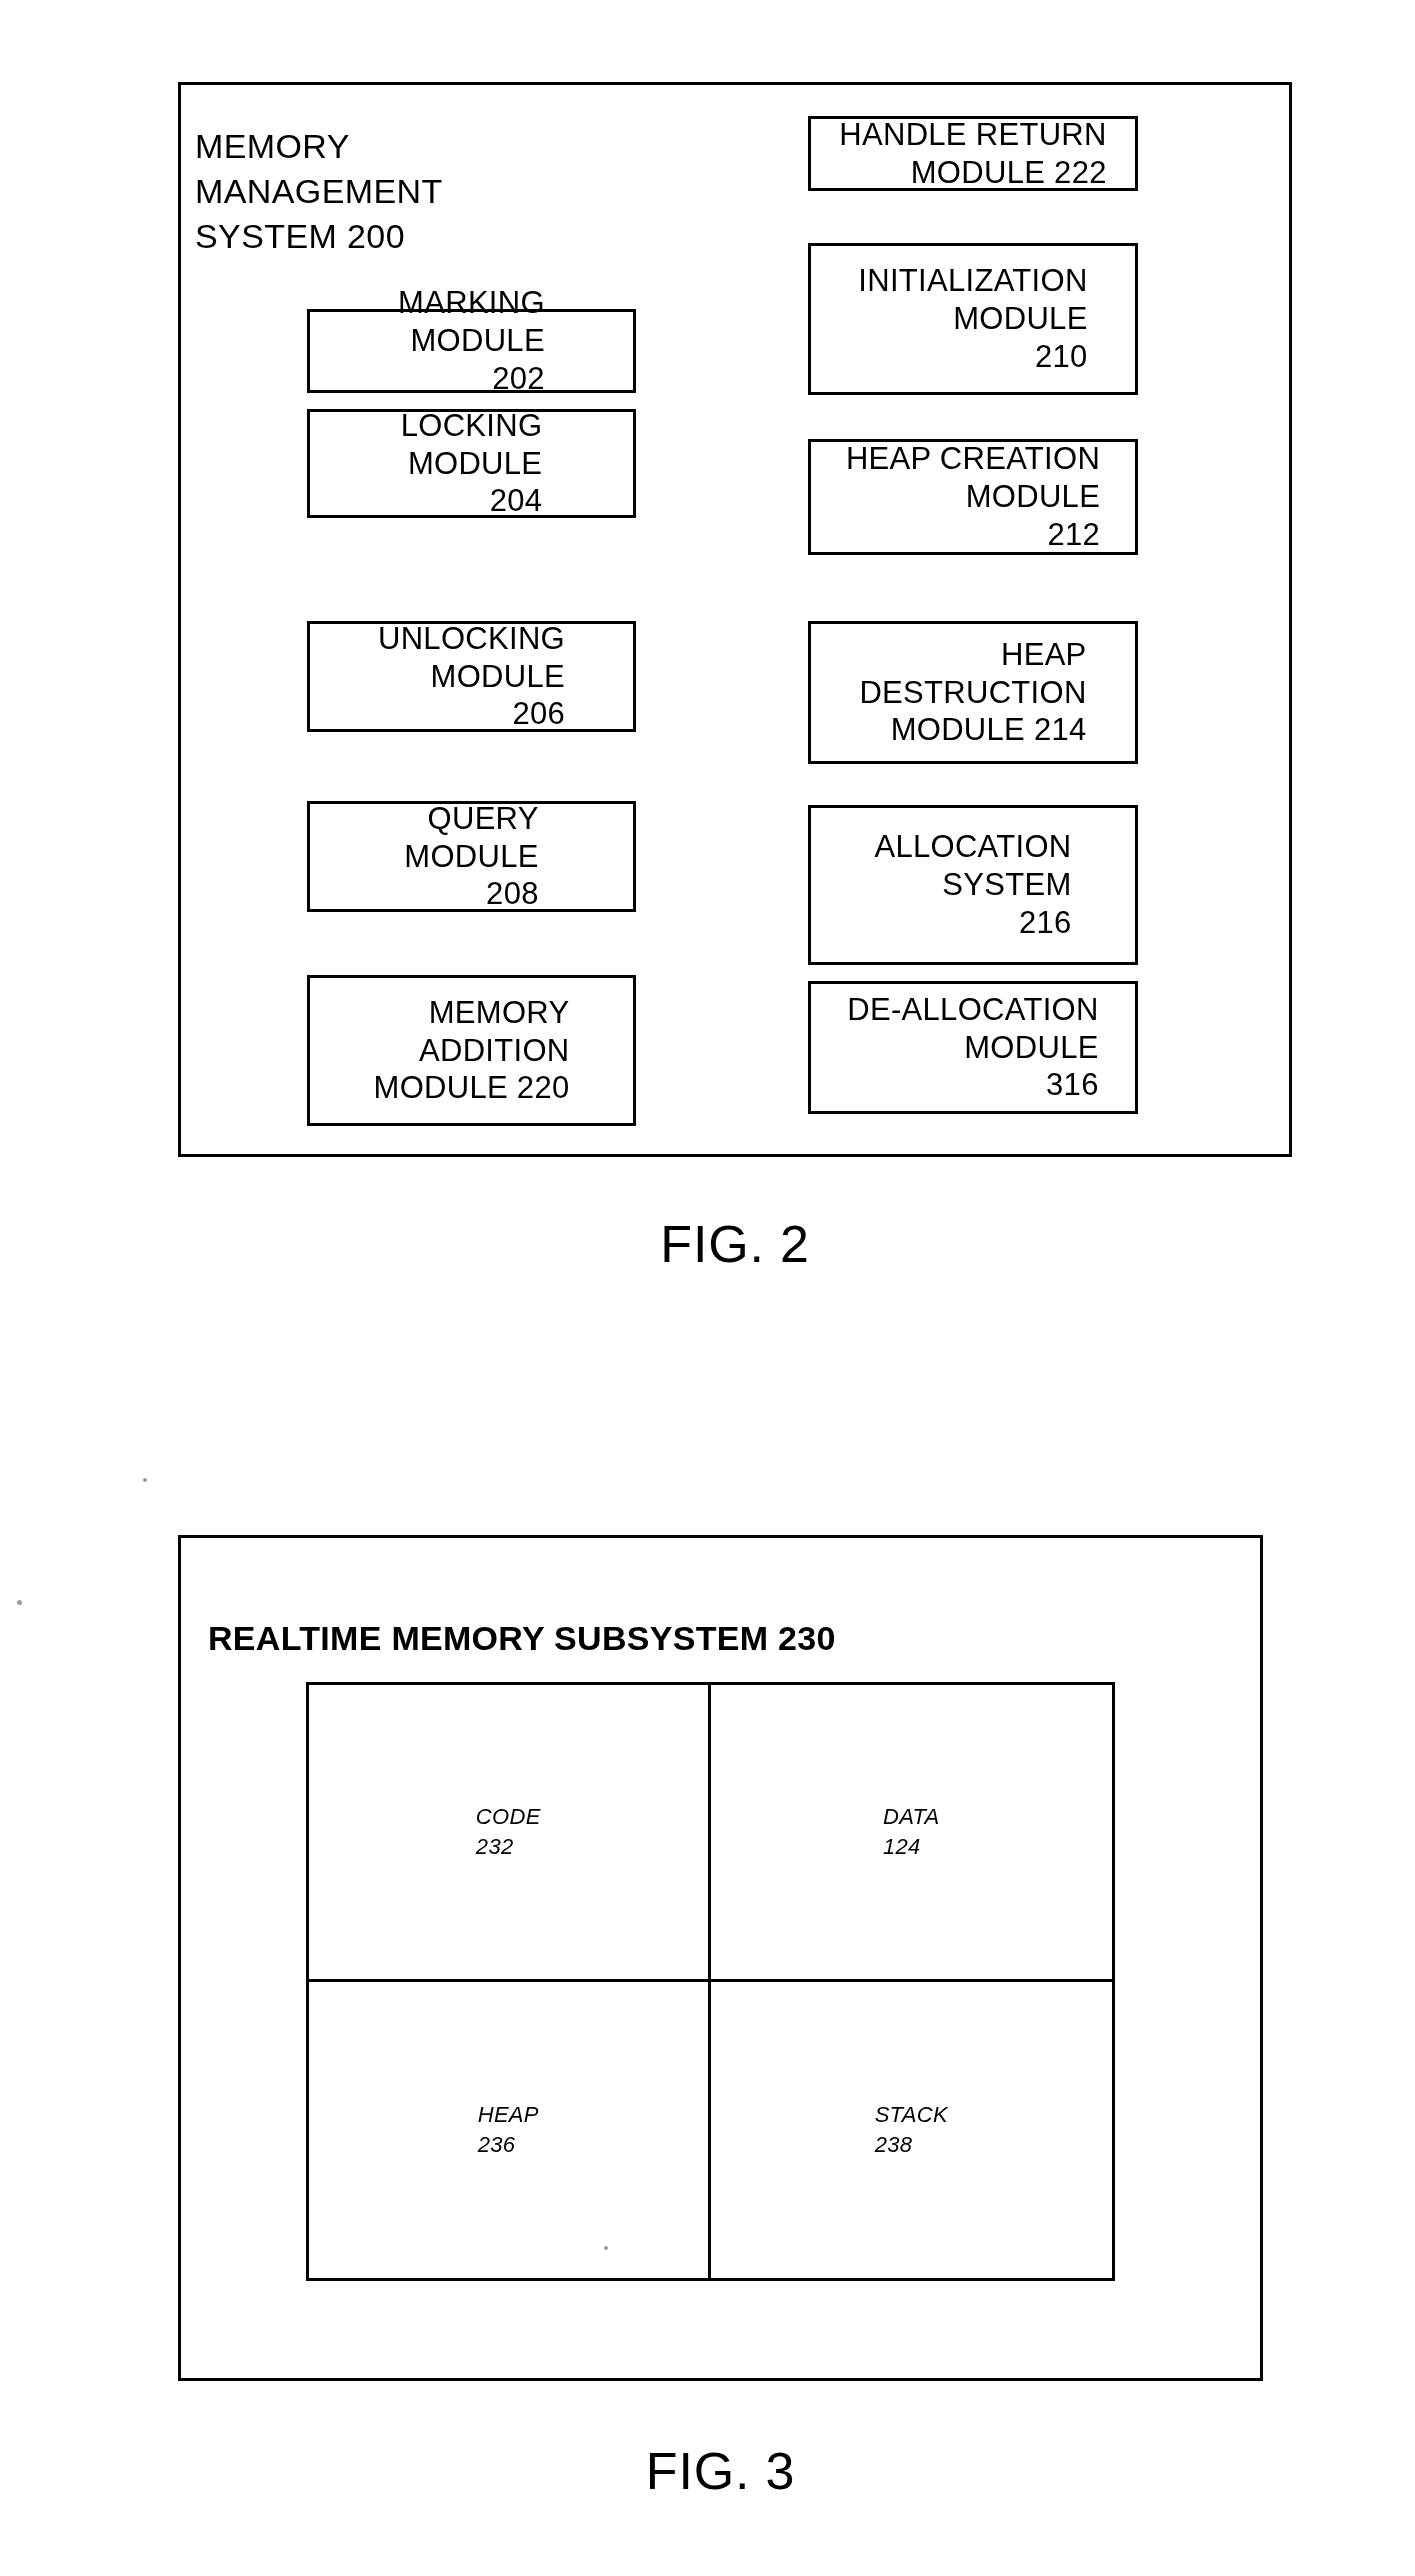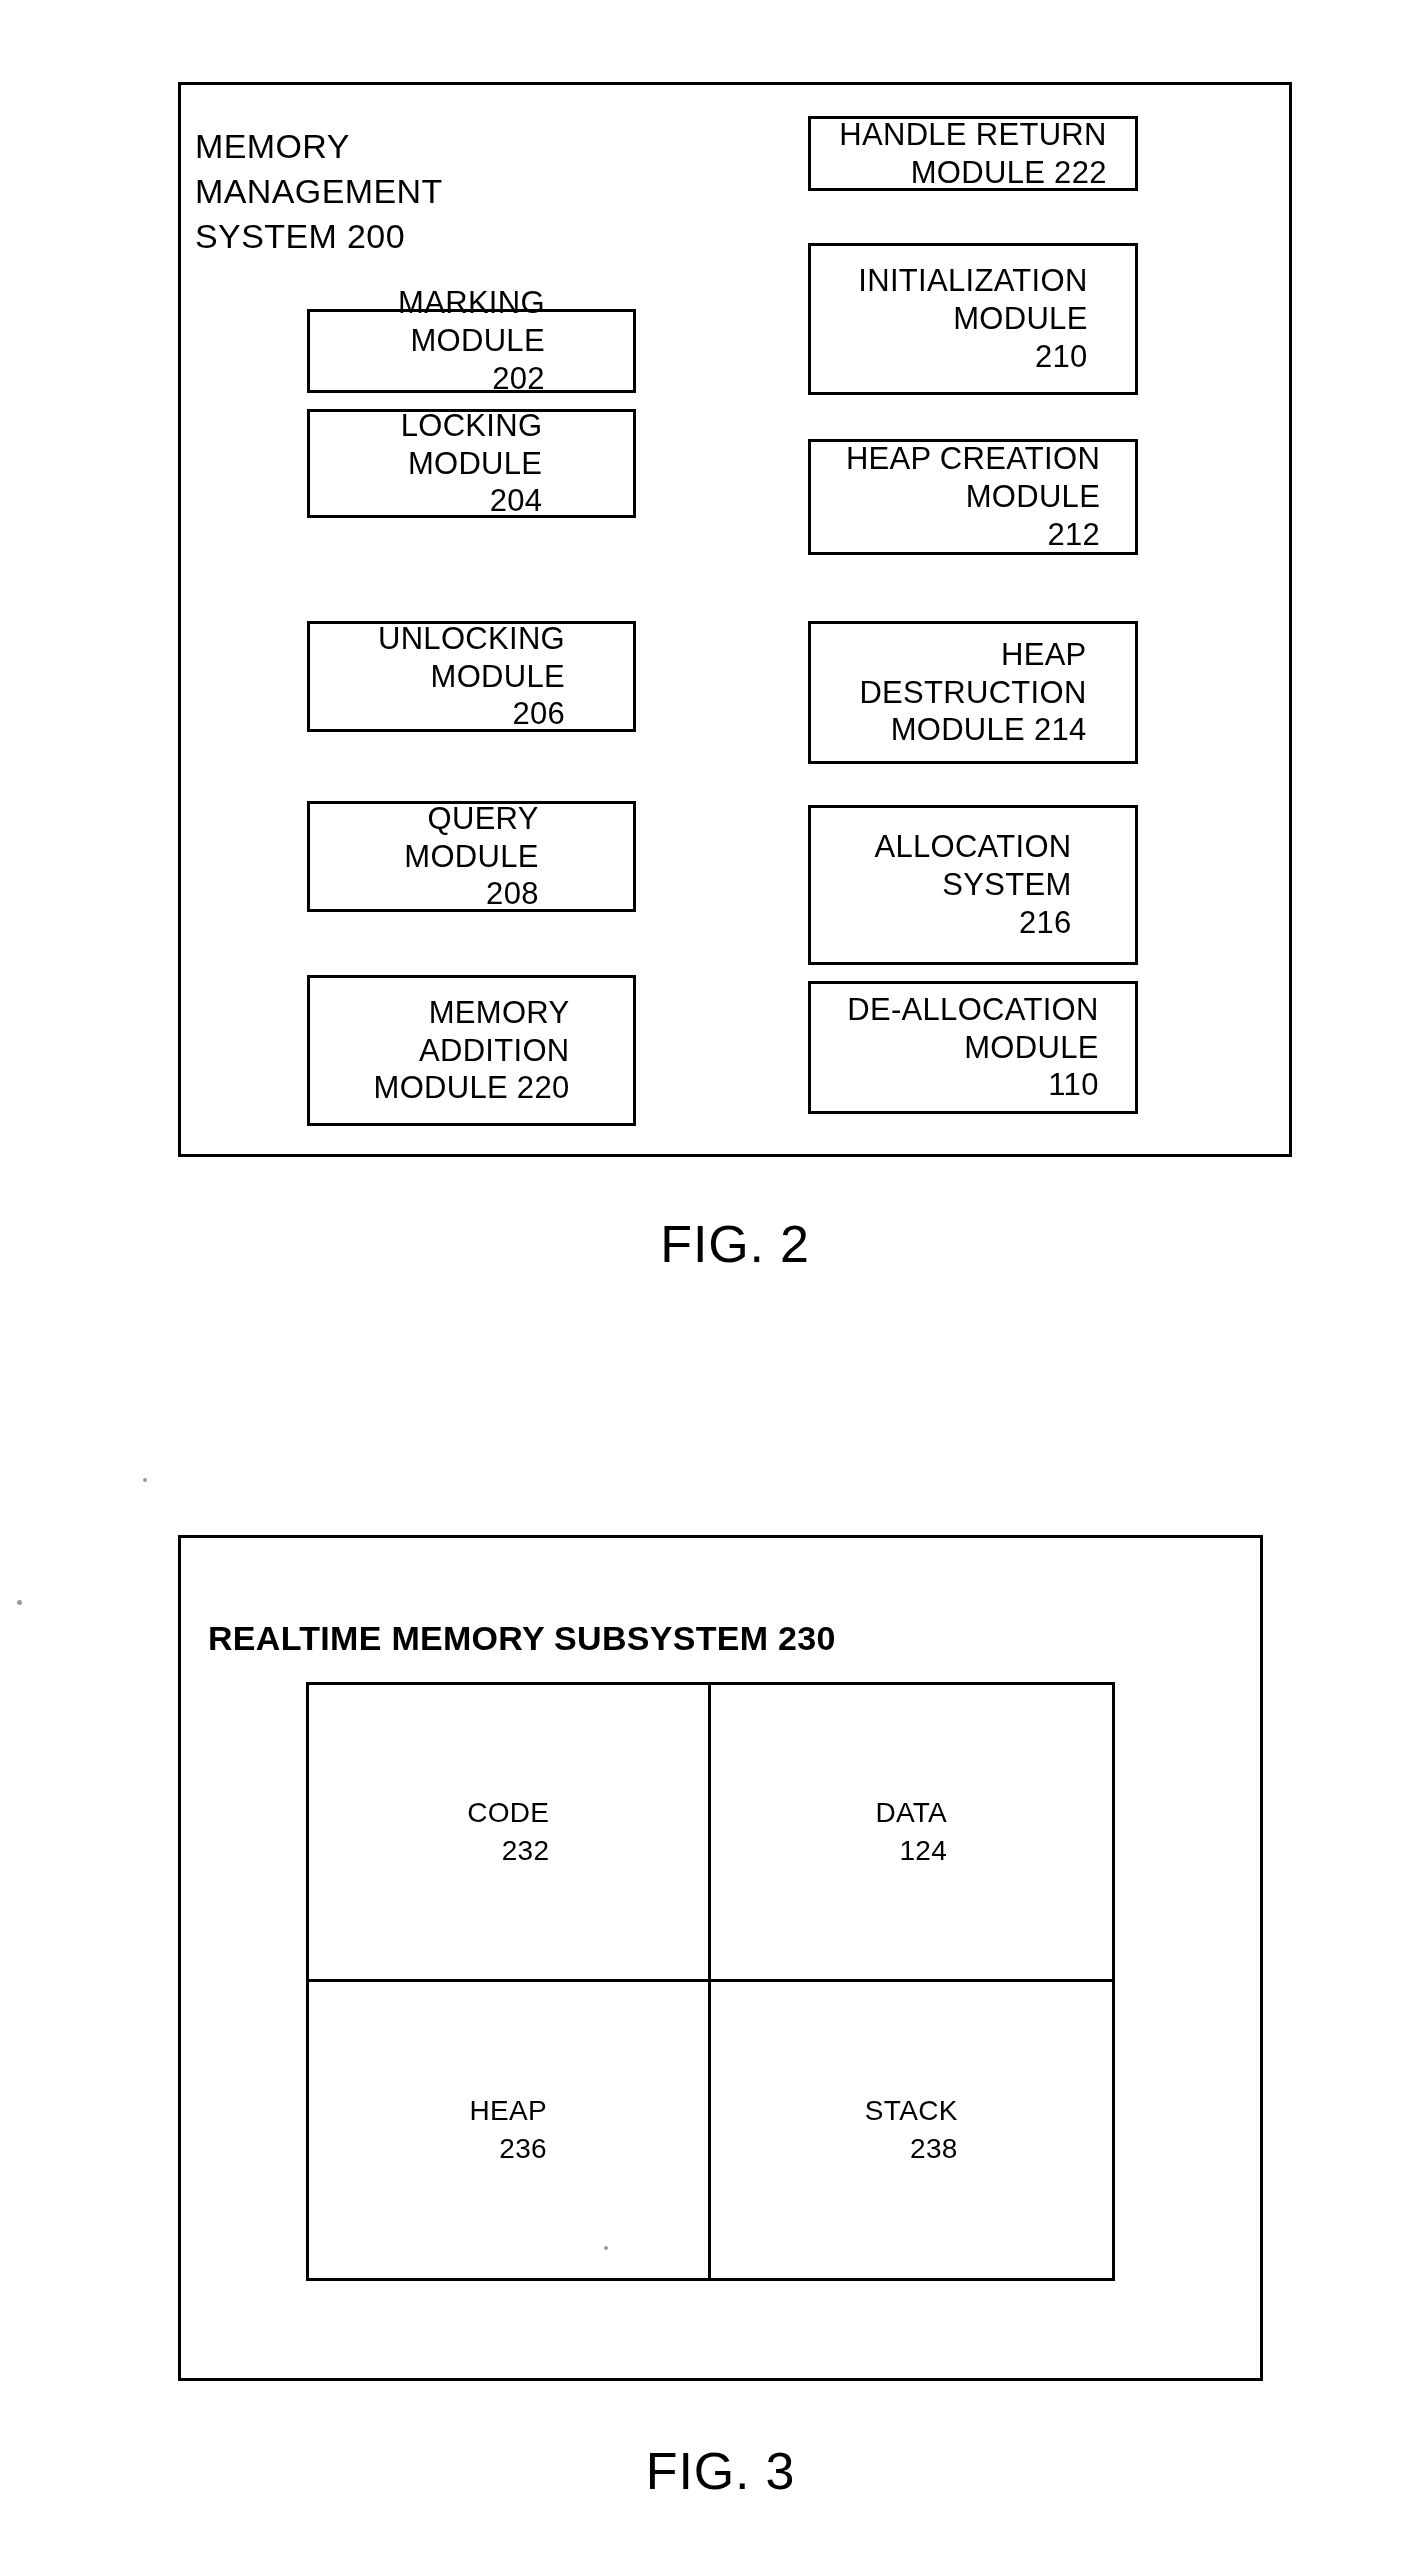--- a/index.html
+++ b/index.html
@@ -114,26 +114,27 @@
     grid-template-columns: 1fr 1fr;
     grid-template-rows: 1fr 1fr;
   }
 
   .grid-cell {
     box-sizing: border-box;
     display: flex;
     flex-direction: column;
     align-items: center;
     justify-content: center;
-    text-align: right;
-    font-size: 28px;
+    text-align: left;
+    font-size: 22px;
     line-height: 1.35;
     letter-spacing: 0.3px;
     white-space: pre-line;
     color: #000000;
+    font-style: italic;
   }
   .grid-cell.border-right { border-right: 3.4px solid #000000; }
   .grid-cell.border-bottom { border-bottom: 3.4px solid #000000; }
 
   #fig3-caption {
     left: 178px;
     top: 2401px;
     width: 1085px;
   }
 
@@ -209,21 +210,21 @@
 
 <div class="module-box" id="box-216" style="left:808px; top:805px; width:330px; height:160px;">
   <span class="module-text">ALLOCATION
 SYSTEM
 216</span>
 </div>
 
 <div class="module-box" id="box-218" style="left:808px; top:981px; width:330px; height:133px;">
   <span class="module-text">DE-ALLOCATION
 MODULE
-110</span>
+316</span>
 </div>
 
 <div id="fig2-caption" class="fig-caption">FIG. 2</div>
 
 <div id="fig3-frame" class="fig-frame"></div>
 
 <div id="fig3-title">REALTIME MEMORY SUBSYSTEM 230</div>
 
 <div id="fig3-grid">
   <div class="grid-cell border-right border-bottom">

